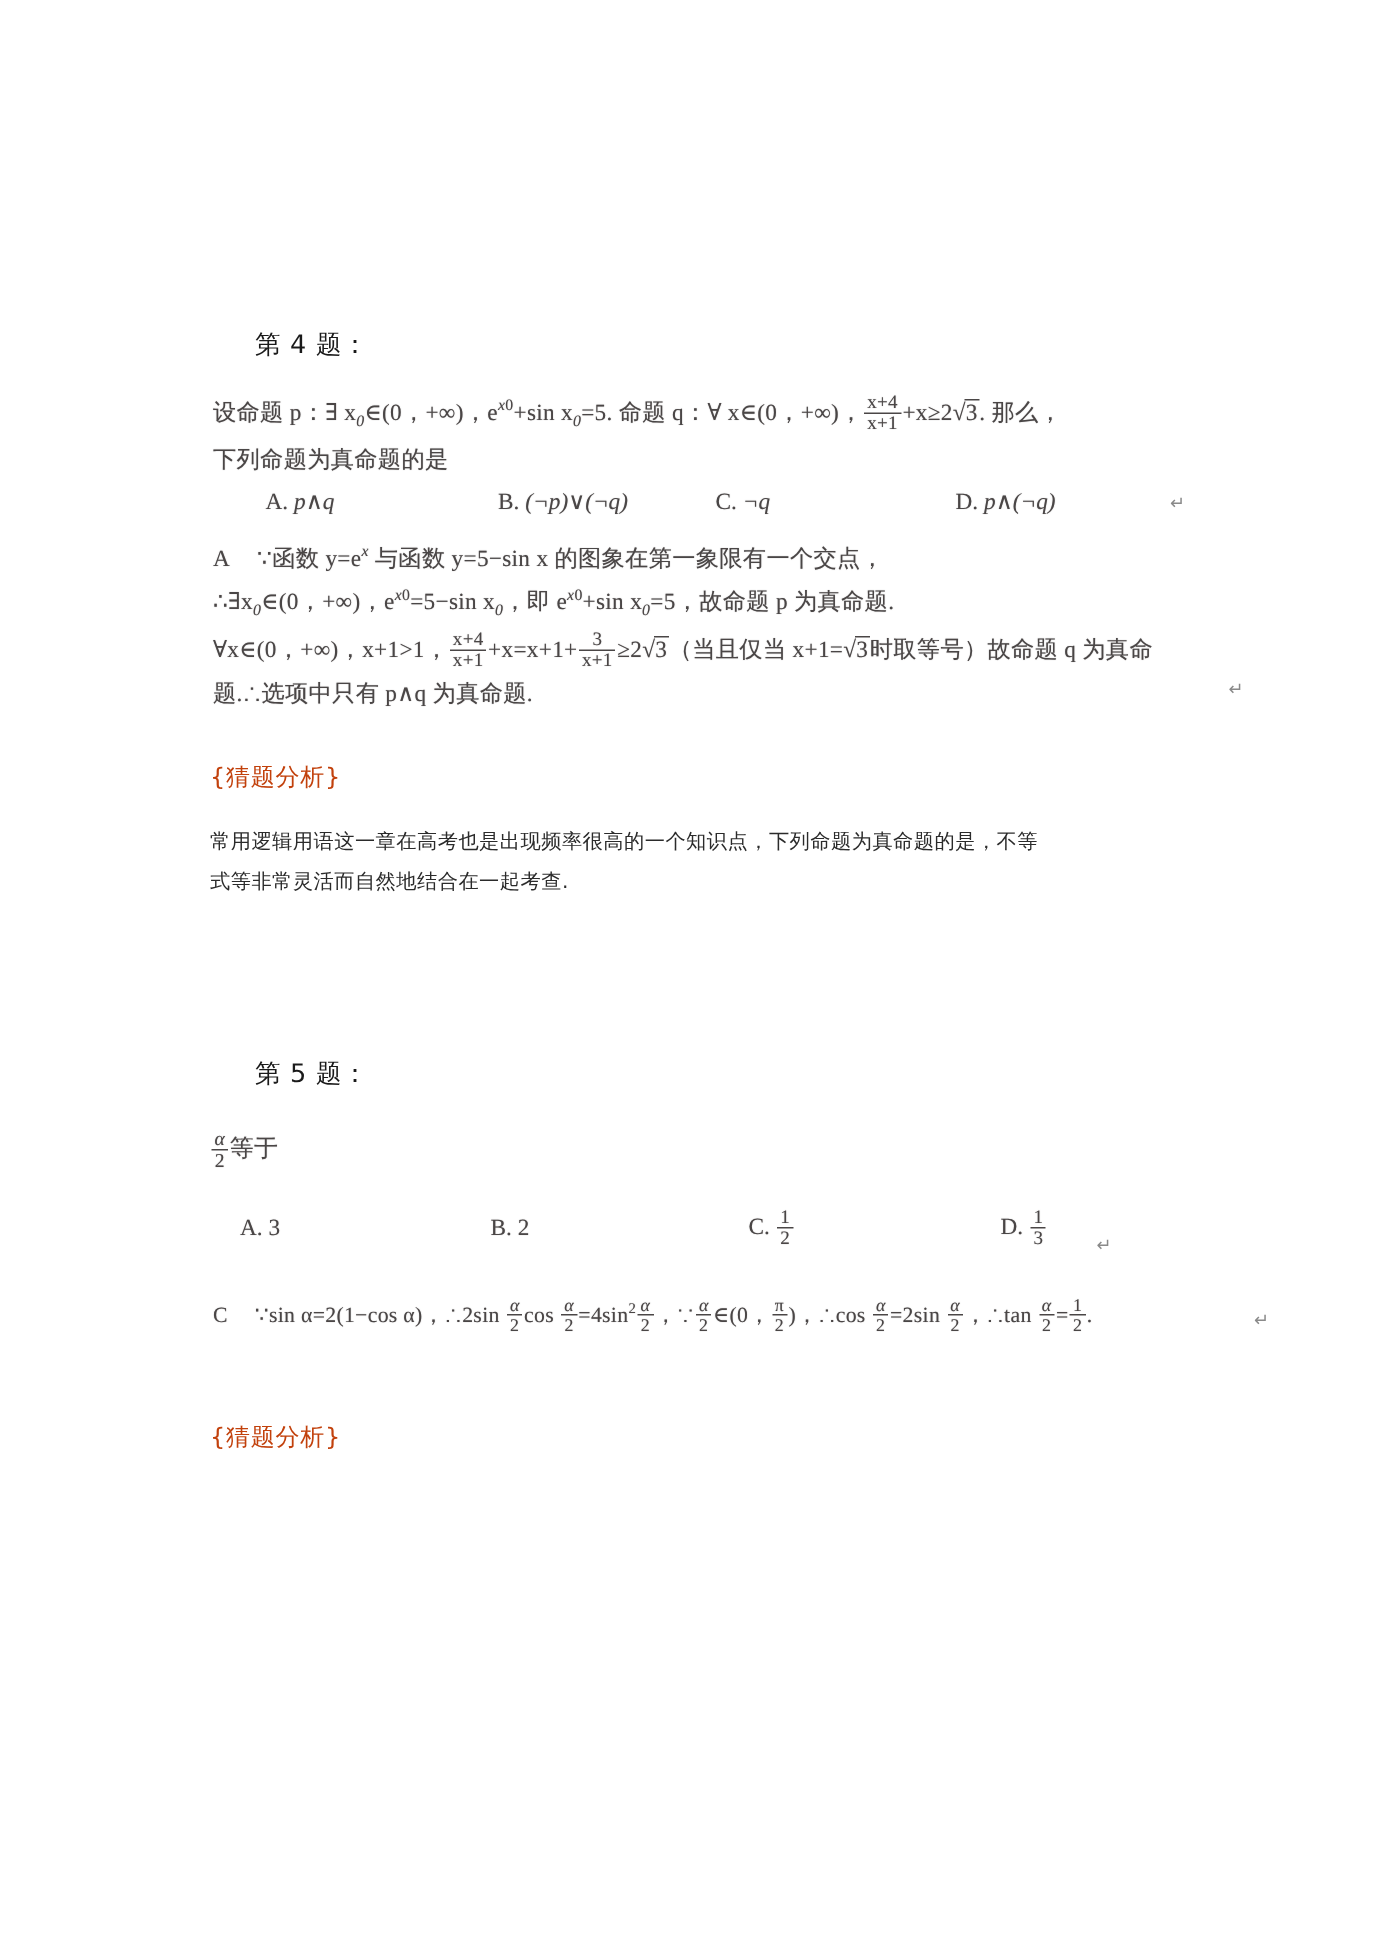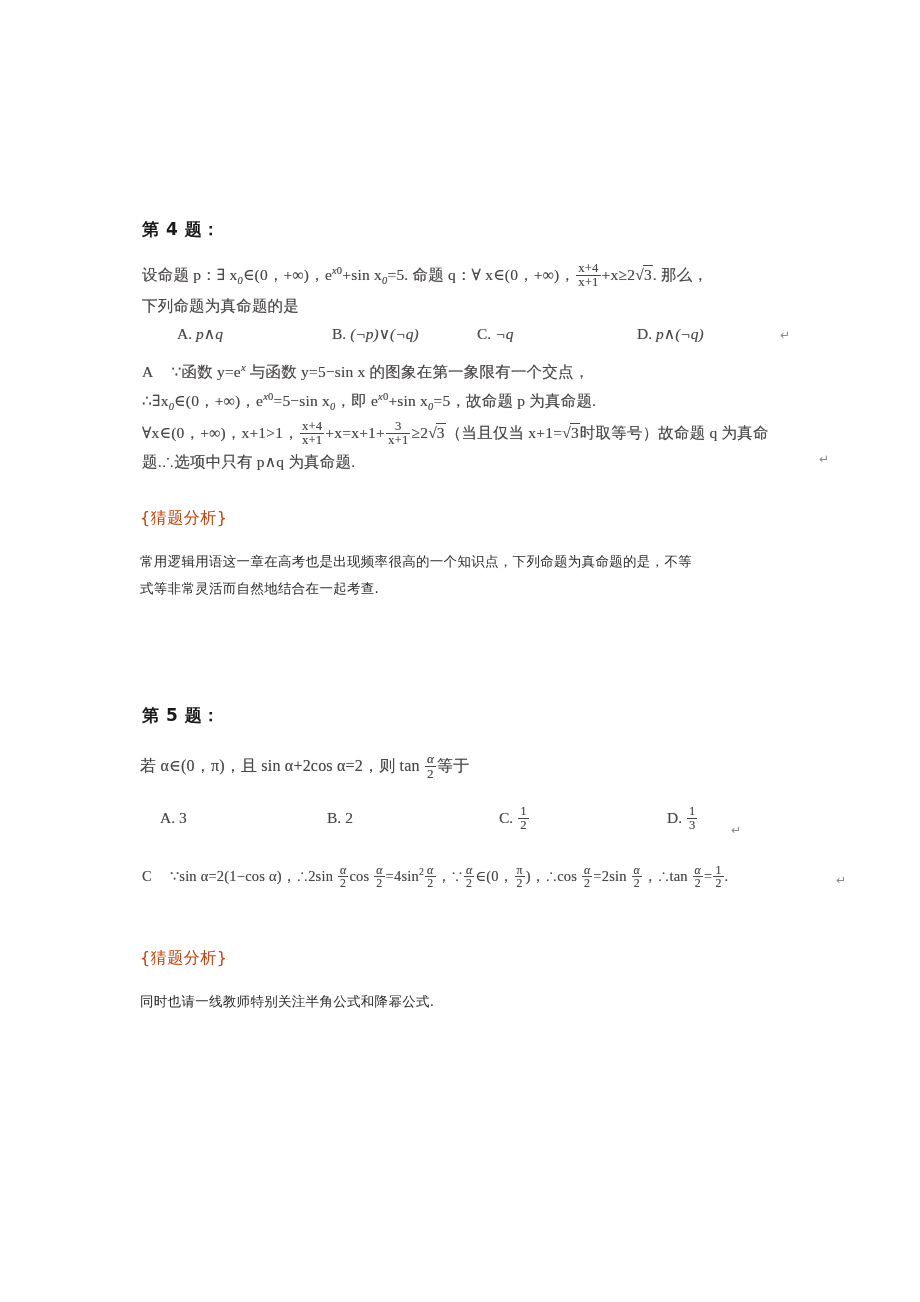--- a/index.html
+++ b/index.html
@@ -18,24 +18,25 @@
 
   .page {
     position: absolute;
     inset: 0;
   }
 
   
   .qhead {
     position: absolute;
     font-family: "DejaVu Sans", "Liberation Sans", sans-serif;
-    font-weight: bold;
+    font-weight: normal;
     font-size: 17px;
     letter-spacing: 0.5px;
     color: #1a1a1a;
+    margin-left: 28px;
   }
 
   .mathline {
     position: absolute;
     font-family: "Liberation Serif", "DejaVu Serif", serif;
     font-size: 15.5px;
     color: #3a3a3a;
     white-space: nowrap;
     letter-spacing: 0.2px;
   }
@@ -156,34 +157,33 @@
   <div class="analysis-head" style="left:140px; top:508px;">{猜题分析}</div>
 
   <div class="analysis-body" style="left:140px; top:548px; width:700px;">
     <div>常用逻辑用语这一章在高考也是出现频率很高的一个知识点，下列命题为真命题的是，不等</div>
     <div>式等非常灵活而自然地结合在一起考查.</div>
   </div>
 
   <div class="qhead" style="left:142px; top:704px;">第 5 题：</div>
 
   <div class="mathline blur" style="left:140px; top:752px; font-size:16px;">
-    <span>若 α∈(0，π)，且 sin α+2cos α=2，则 tan </span><span class="frac"><span class="num ital">α</span><span class="den">2</span></span><span>等于</span>
+    <span class="frac"><span class="num ital">α</span><span class="den">2</span></span><span>等于</span>
   </div>
 
   <div class="opts" style="left:160px; top:805px;">
     <span class="opt" style="width:167px;"><span>A.</span><span class="sp"></span><span>3</span></span><span class="opt" style="width:172px;"><span>B.</span><span class="sp"></span><span>2</span></span><span class="opt" style="width:168px;"><span>C.</span><span class="sp"></span><span class="frac"><span class="num">1</span><span class="den">2</span></span></span><span class="opt"><span>D.</span><span class="sp"></span><span class="frac"><span class="num">1</span><span class="den">3</span></span></span>
   </div>
 
   <div class="pilcrow" style="left:731px; top:823px;">↵</div>
 
   <div class="mathline blur" style="left:142px; top:864px; font-size:14.5px;">
     <span>C</span><span class="spw"></span><span class="spw"></span><span>∵sin α=2(1−cos α)，∴2sin </span><span class="frac"><span class="num ital">α</span><span class="den">2</span></span><span>cos </span><span class="frac"><span class="num ital">α</span><span class="den">2</span></span><span>=4sin</span><span class="sup">2</span><span class="frac"><span class="num ital">α</span><span class="den">2</span></span><span>，∵</span><span class="frac"><span class="num ital">α</span><span class="den">2</span></span><span>∈(0，</span><span class="frac"><span class="num">π</span><span class="den">2</span></span><span>)，∴cos </span><span class="frac"><span class="num ital">α</span><span class="den">2</span></span><span>=2sin </span><span class="frac"><span class="num ital">α</span><span class="den">2</span></span><span>，∴tan </span><span class="frac"><span class="num ital">α</span><span class="den">2</span></span><span>=</span><span class="frac"><span class="num">1</span><span class="den">2</span></span><span>.</span>
   </div>
 
   <div class="pilcrow" style="left:836px; top:873px;">↵</div>
 
   <div class="analysis-head" style="left:140px; top:948px;">{猜题分析}</div>
 
   <div class="analysis-body" style="left:140px; top:988px; width:705px;">
-    <div>同时也请一线教师特别关注半角公式和降幂公式.</div>
   </div>
 
 </div>
 
 </body></html>

